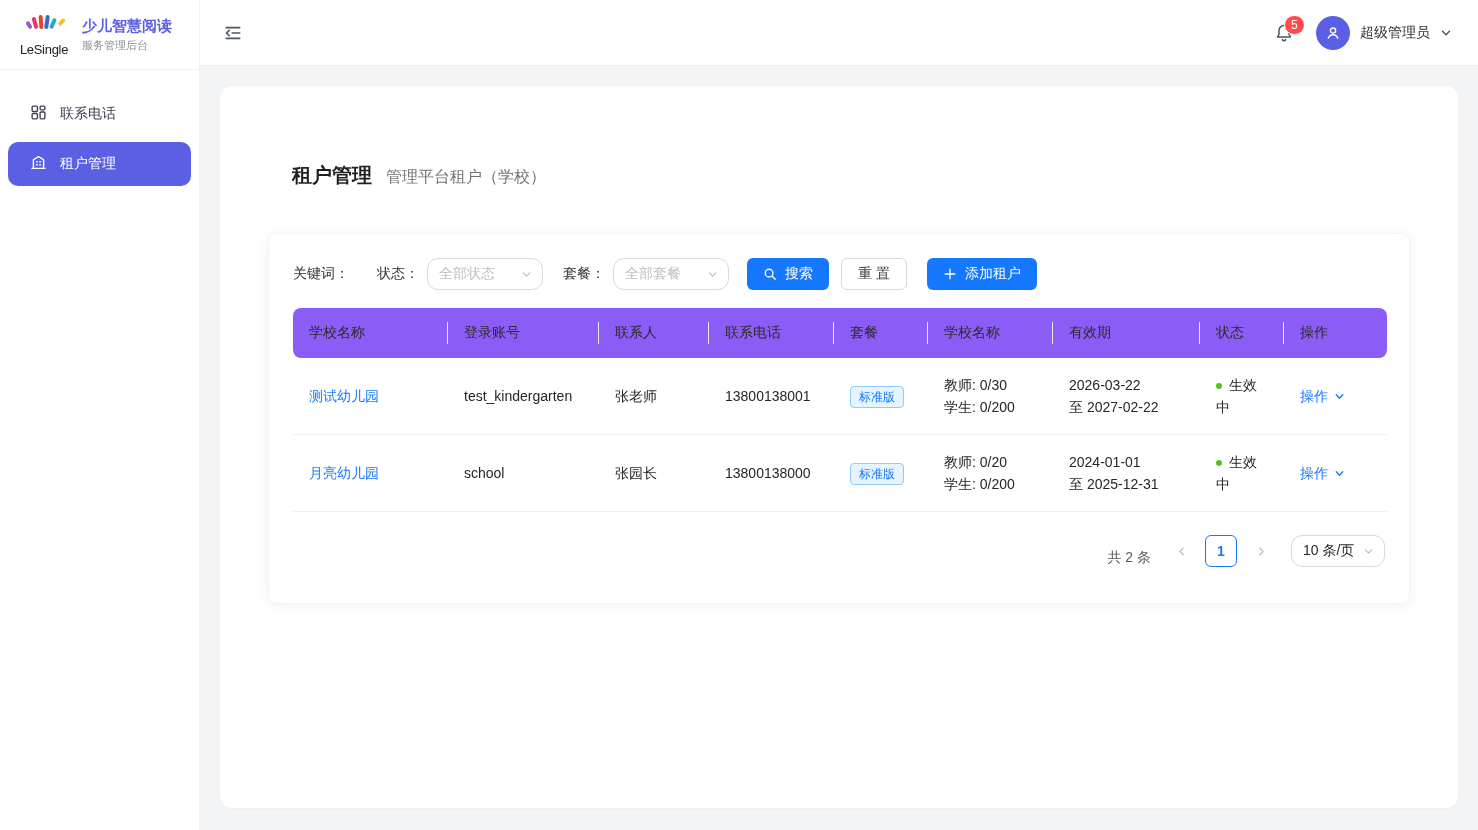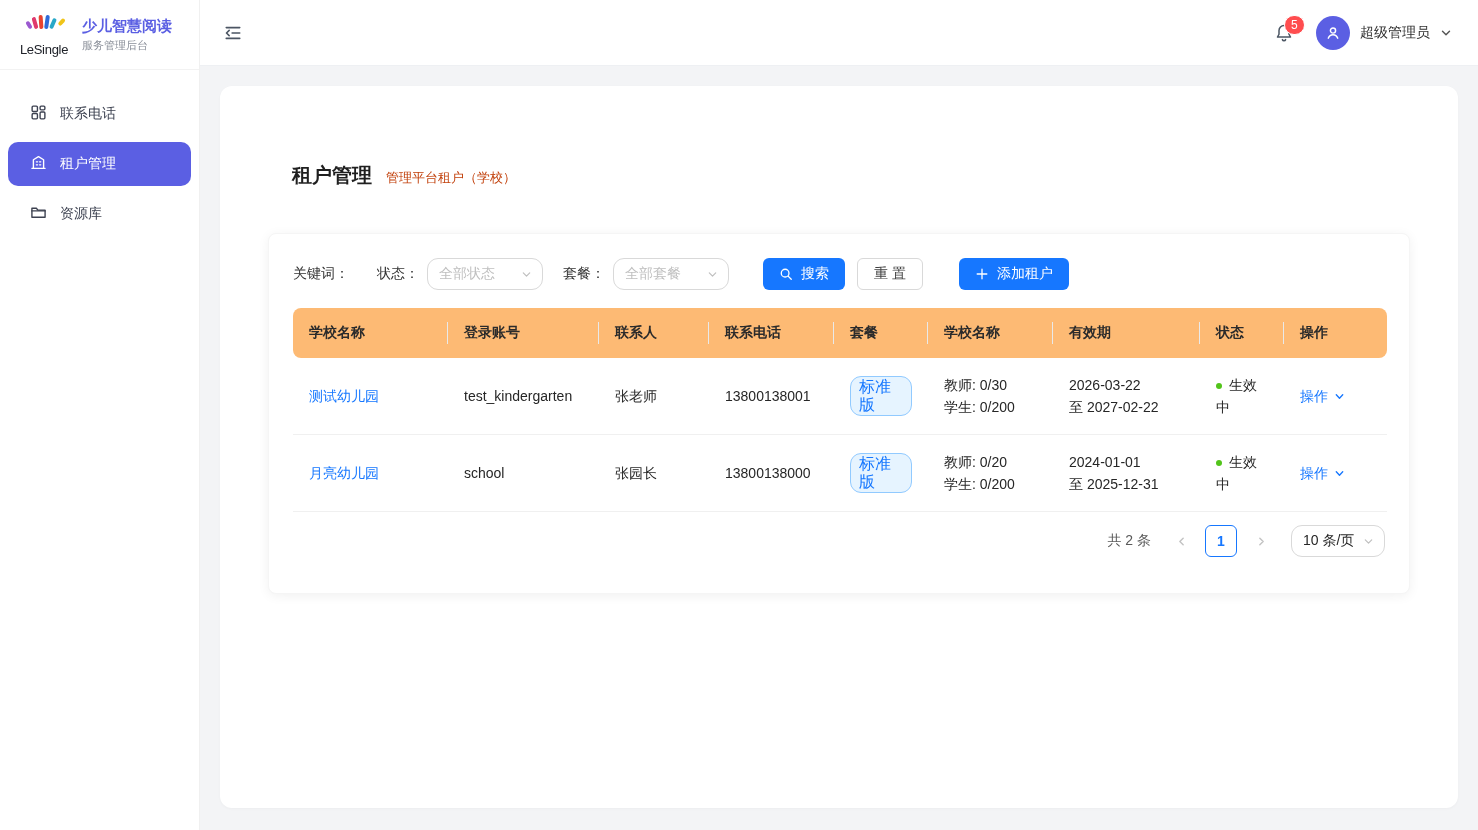--- a/index.html
+++ b/index.html
@@ -41,59 +41,59 @@
   .avatar svg { width:18px; height:18px; stroke:#fff; fill:none; stroke-width:1.3; stroke-linecap:round; stroke-linejoin:round; }
   .user-name { font-size:14px; color:#303030; }
   .chev { display:flex; color:#555; }
   .chev svg { width:12px; height:12px; stroke:currentColor; fill:none; stroke-width:1.4; stroke-linecap:round; stroke-linejoin:round; }
 
   
   .content { flex:1; padding:20px 20px 22px; overflow:hidden; }
   .outer-card { background:#fff; border-radius:12px; height:722px; padding:76px 48px 0; box-shadow:0 1px 3px rgba(0,0,0,0.03); }
   .page-head { padding-left:24px; margin-bottom:44px; display:flex; align-items:baseline; }
   .page-head h1 { font-size:20px; font-weight:700; color:#1f1f1f; }
-  .page-sub { font-size:13px; color:#c2410c; margin-left:14px; }
+  .page-sub { font-size:16px; color:#737373; margin-left:14px; }
 
   .inner-card { background:#fff; border-radius:8px; border:1px solid #f5f5f5;
     box-shadow:0 2px 12px rgba(0,0,0,0.06); padding:24px 24px 36px; }
 
   
   .filter-row { display:flex; align-items:center; }
   .filter-row label { color:#333; margin-right:8px; white-space:nowrap; }
   .txt-input { width:190px; height:32px; border:1px solid #d9d9d9; border-radius:6px; padding:0 11px; font-size:14px;
     color:#262626; outline:none; font-family:inherit; }
   .txt-input::placeholder { color:#bfbfbf; }
   .sp20 { width:20px; flex:0 0 20px; } .sp18 { width:18px; flex:0 0 18px; } .sp12 { width:12px; flex:0 0 12px; }
   .select { height:32px; border:1px solid #d9d9d9; border-radius:11px; display:flex; align-items:center;
     justify-content:space-between; padding:0 10px 0 11px; color:#bfbfbf; cursor:pointer; background:#fff; }
   .select.w116 { width:116px; }
   .select svg { width:11px; height:11px; stroke:#bfbfbf; fill:none; stroke-width:1.3; stroke-linecap:round; stroke-linejoin:round; }
   .btn { height:32px; border-radius:6px; border:none; font-size:14px; font-family:inherit; cursor:pointer;
     display:inline-flex; align-items:center; justify-content:center; gap:8px; padding:0 16px; white-space:nowrap; }
-  .btn.primary { background:#1677ff; color:#fff;margin-left:16px; }
+  .btn.primary { background:#1677ff; color:#fff; }
   .btn.ghost { background:#fff; color:#404040; border:1px solid #d9d9d9; }
   .btn svg { width:14px; height:14px; stroke:#fff; fill:none; stroke-width:1.5; stroke-linecap:round; }
 
   
   table { width:100%; border-collapse:separate; border-spacing:0; margin-top:18px; table-layout:fixed; }
-  thead th { background:#fdba74; height:50px; font-size:14px; font-weight:700; color:#2b2b2b; text-align:left;
+  thead th { background:#8b5cf6; height:50px; font-size:14px; font-weight:400; color:#2b2b2b; text-align:left;
     padding:0 16px; position:relative; }
   thead th:first-child { border-radius:8px 0 0 8px; }
   thead th:last-child { border-radius:0 8px 8px 0; }
   thead th:not(:last-child)::after { content:""; position:absolute; right:0; top:14px; width:1px; height:22px; background:#e9e9e9; }
   tbody td { padding:16px; border-bottom:1px solid #f0f0f0; font-size:14px; color:#262626; line-height:22px; vertical-align:middle; }
   a.cell-link { color:#1677ff; text-decoration:none; cursor:pointer; }
-  .tag { display:inline-block; font-size:16px; line-height:18px; padding:1px 8px; color:#1677ff; background:#e6f4ff;
-    border:1px solid #91caff; border-radius:11px; }
+  .tag { display:inline-block; font-size:12px; line-height:18px; padding:1px 8px; color:#1677ff; background:#e6f4ff;
+    border:1px solid #91caff; border-radius:4px; }
   .dot { display:inline-block; width:6px; height:6px; border-radius:50%; background:#52c41a; margin-right:7px; vertical-align:1px; }
   .action-link { color:#1677ff; cursor:pointer; display:inline-flex; align-items:center; gap:6px; }
   .action-link svg { width:11px; height:11px; stroke:#1677ff; fill:none; stroke-width:1.5; stroke-linecap:round; stroke-linejoin:round; }
 
   
-  .pagination { margin-top:13px; display:flex; align-items:center; justify-content:flex-end; gap:8px; color:#595959; }
+  .pagination { margin-top:23px; display:flex; align-items:flex-end; justify-content:flex-end; gap:8px; color:#595959; }
   .pg-total { margin-right:6px; }
   .pg-btn { width:32px; height:32px; display:flex; align-items:center; justify-content:center; border-radius:6px; cursor:pointer; }
   .pg-btn svg { width:11px; height:11px; stroke:#c3c3c3; fill:none; stroke-width:1.6; stroke-linecap:round; stroke-linejoin:round; }
   .pg-btn.page { border:1px solid #1677ff; color:#1677ff; font-weight:600; }
   .select.small { width:94px; color:#262626; margin-left:6px; }
   .select.small svg { stroke:#bfbfbf; }
 </style>
 </head>
 <body>
 
@@ -132,29 +132,20 @@
       </div>
       <div class="menu-item active">
         <span>
           <svg viewBox="0 0 16 16">
               <path d="M3.2 13.5V5.4L8 2.5l4.8 2.9v8.1"></path>
               <path d="M1.8 13.5h12.4"></path>
               <path d="M6 7.4h1.1M9 7.4h1.1M6 10.2h1.1M9 10.2h1.1"></path>
             </svg>
         </span>
         <span>租户管理</span>
-      </div>
-      <div class="menu-item">
-        <span>
-          <svg viewBox="0 0 16 16">
-              <path d="M1.8 4.5v8h12.4V5.8H7.4L6 4H1.8z"></path>
-              <path d="M1.8 6.5h12.4"></path>
-            </svg>
-        </span>
-        <span>资源库</span>
       </div>
     </nav>
   </aside>
 
   <div class="main">
 
     <header class="topbar">
       <span class="fold">
         <svg viewBox="0 0 16 16">
             <path d="M2 3.2h12M7.2 8h6.8M2 12.8h12"></path>

